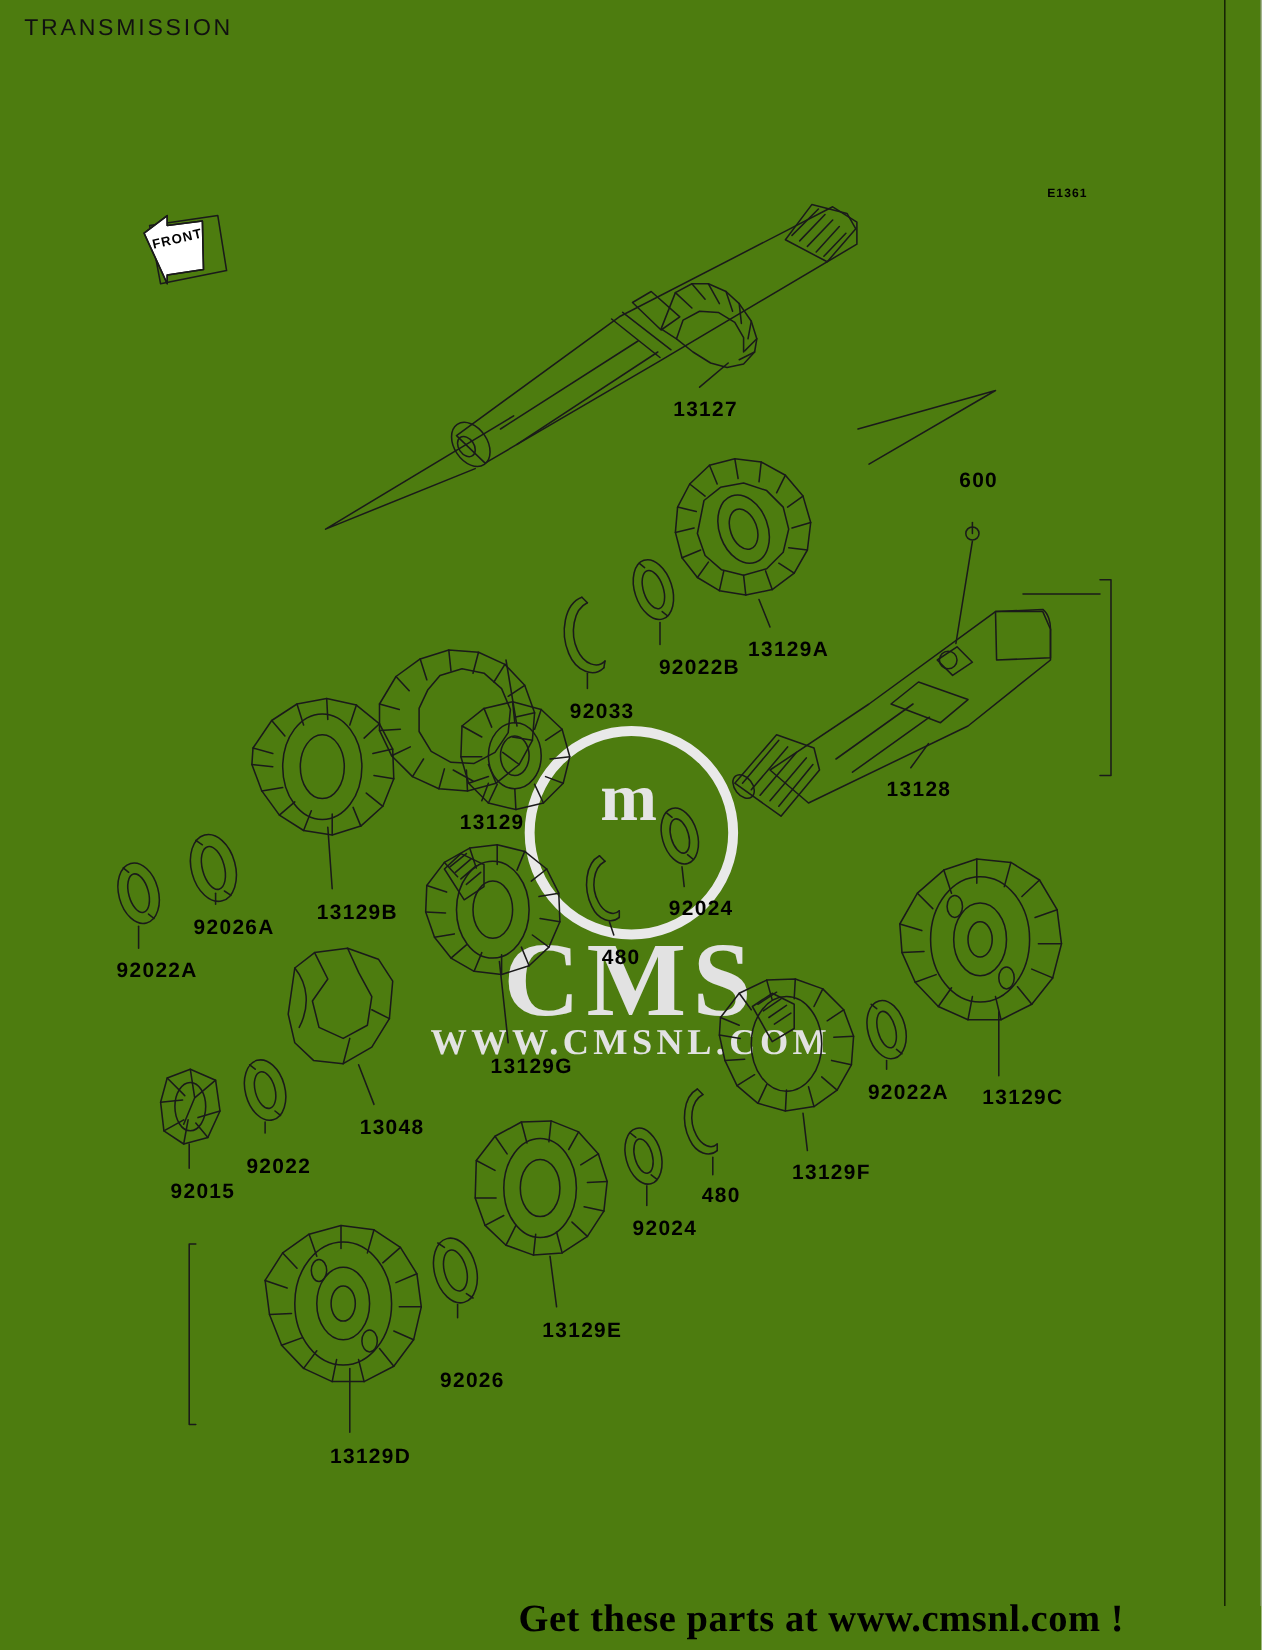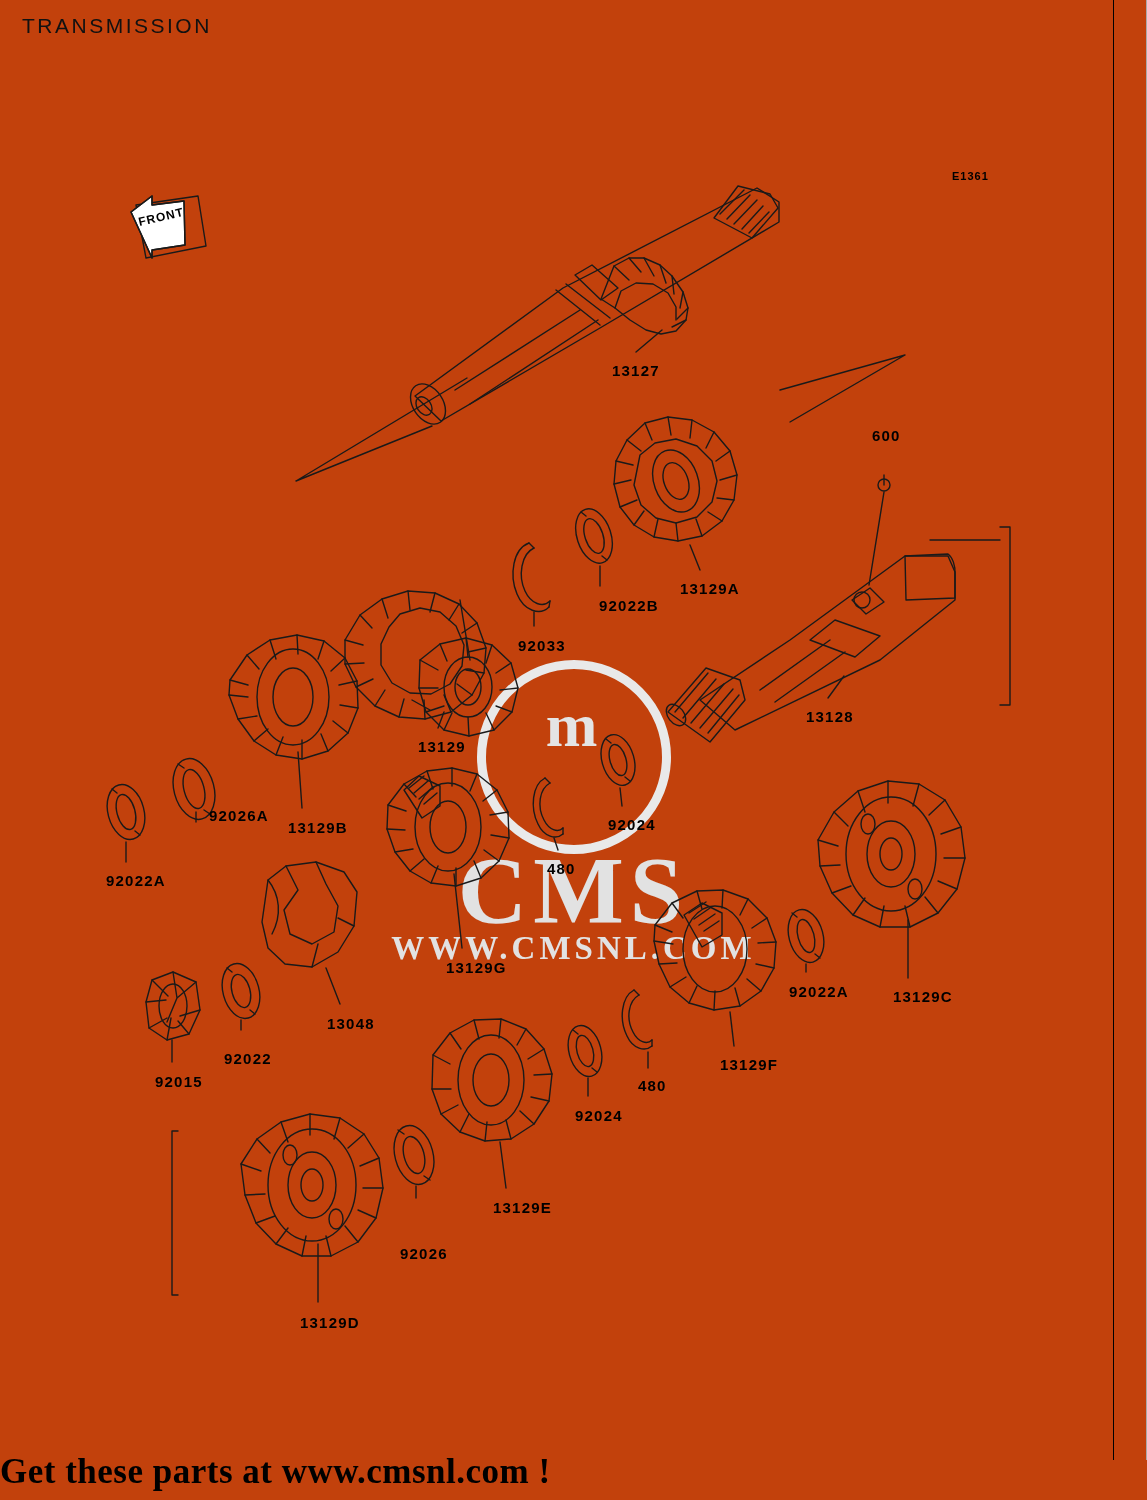--- a/index.html
+++ b/index.html
@@ -9,21 +9,21 @@
   }
   body {
     font-family: "Liberation Sans", sans-serif;
     color: #000;
   }
   #page {
     position: relative;
     width: 1147px;
     height: 1500px;
     overflow: hidden;
-    background: #c2410c;
+    background: #4d7c0f;
   }
   
   #page .edge-right {
     position: absolute;
     top: 0;
     right: 33px;
     width: 1px;
     height: 1460px;
     background: #000;
   }
@@ -50,30 +50,30 @@
     top: 170px;
     font-size: 11px;
     font-weight: bold;
     letter-spacing: 1px;
   }
   .footer {
     position: absolute;
     left: 0;
     top: 1452px;
     width: 1022px;
-    text-align: left;
+    text-align: right;
     font-family: "Liberation Serif", serif;
     font-weight: bold;
     font-size: 35px;
     letter-spacing: 0.5px;
     color: #000;
   }
   .label {
     position: absolute;
-    font-size: 15px;
+    font-size: 19px;
     font-weight: bold;
     letter-spacing: 1.2px;
     color: #000;
     white-space: nowrap;
     font-family: "Liberation Sans", sans-serif;
   }
   
   .wm {
     position: absolute;
     left: 0; top: 0;
@@ -386,21 +386,21 @@
     </g>
   </svg>
 
   <div class="label" style="left:612px; top:362px;">13127</div>
   <div class="label" style="left:872px; top:427px;">600</div>
   <div class="label" style="left:680px; top:580px;">13129A</div>
   <div class="label" style="left:583px; top:597px;margin-left:16px;">92022B</div>
   <div class="label" style="left:518px; top:637px;">92033</div>
   <div class="label" style="left:806px; top:708px;">13128</div>
   <div class="label" style="left:418px; top:738px;">13129</div>
-  <div class="label" style="left:176px; top:807px;margin-left:33px;">92026A</div>
+  <div class="label" style="left:176px; top:833px;">92026A</div>
   <div class="label" style="left:288px; top:819px;">13129B</div>
   <div class="label" style="left:608px; top:816px;">92024</div>
   <div class="label" style="left:106px; top:872px;">92022A</div>
   <div class="label" style="left:547px; top:860px;">480</div>
   <div class="label" style="left:446px; top:959px;">13129G</div>
   <div class="label" style="left:789px; top:983px;">92022A</div>
   <div class="label" style="left:893px; top:988px;">13129C</div>
   <div class="label" style="left:327px; top:1015px;">13048</div>
   <div class="label" style="left:224px; top:1050px;">92022</div>
   <div class="label" style="left:720px; top:1056px;">13129F</div>

